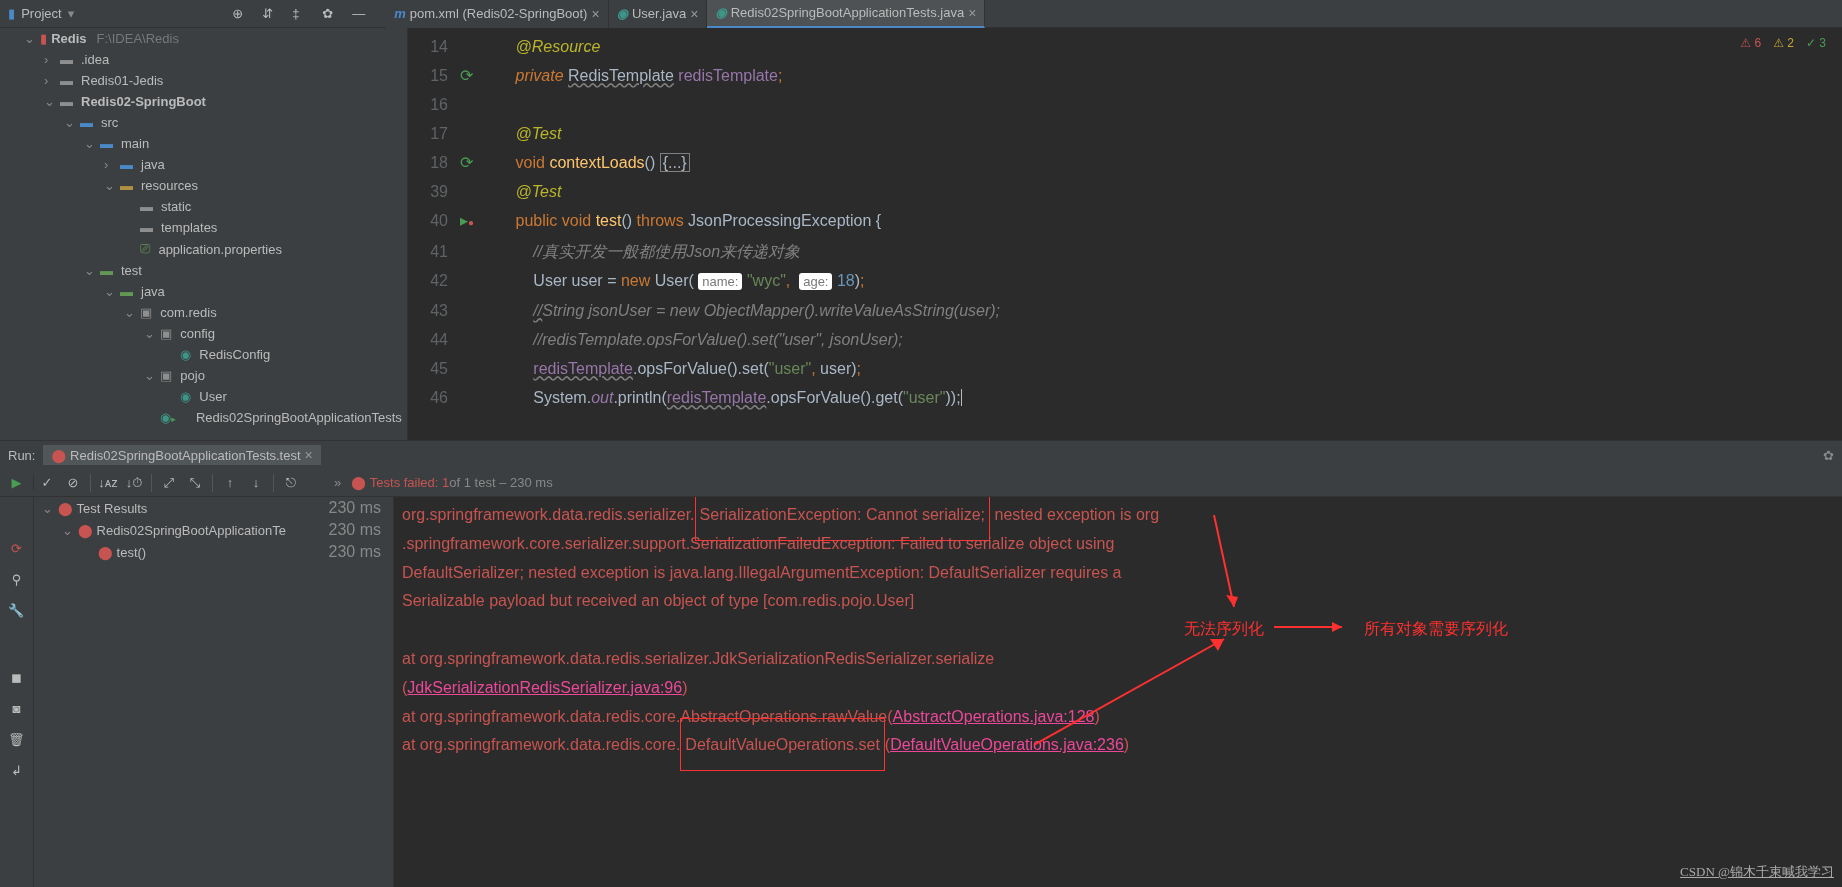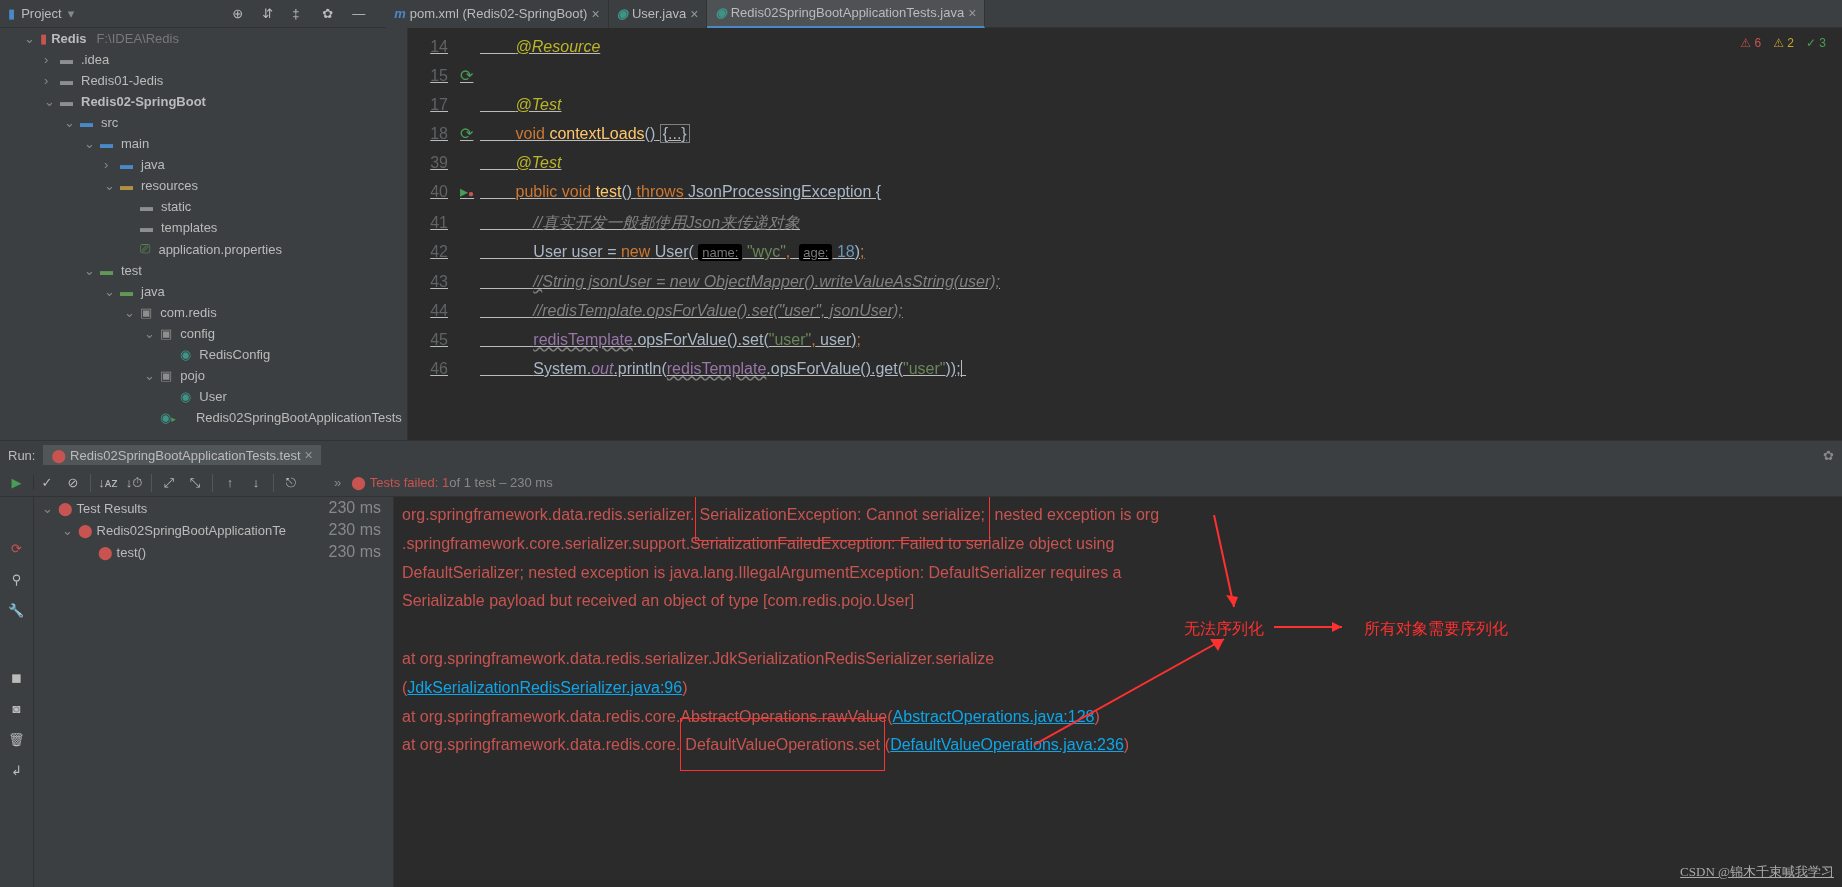--- a/index.html
+++ b/index.html
@@ -22,46 +22,46 @@
 .indent-5 { padding-left: 104px; }
 .indent-6 { padding-left: 124px; }
 .indent-7 { padding-left: 144px; }
 .indent-8 { padding-left: 164px; }
 .arrow { display: inline-block; width: 12px; color: #888; }
 .editor-area { flex: 1; background: #2b2b2b; position: relative; }
 .inspection-bar { position: absolute; top: 8px; right: 16px; display: flex; gap: 12px; font-size: 12px; }
 .insp-red { color: #c75450; }
 .insp-yellow { color: #c9a52f; }
 .insp-green { color: #499c54; }
-.code-line { display: flex; font-family: Consolas, "Courier New", monospace; font-size: 16px; line-height: 29px; text-decoration: underline; }
+.code-line { display: flex; font-family: Consolas, "Courier New", monospace; font-size: 16px; line-height: 29px; }
 .gutter { width: 52px; text-align: right; padding-right: 12px; color: #606366; user-select: none; }
 .gutter-icon { width: 20px; }
 .code-content { white-space: pre; }
 .kw-orange { color: #cc7832; }
 .kw-yellow { color: #ffc66d; }
 .kw-green { color: #6a8759; }
 .kw-purple { color: #9876aa; }
 .kw-blue { color: #6897bb; }
 .kw-comment { color: #808080; font-style: italic; }
 .kw-anno { color: #bbb529; font-style: italic; }
 .kw-white { color: #a9b7c6; }
 .underline-wavy { text-decoration: underline wavy #808080; }
-.param-hint { background: #000000; color: #787878; padding: 1px 4px; border-radius: 3px; font-size: 13px; }
+.param-hint { background: #ffffff; color: #787878; padding: 1px 4px; border-radius: 3px; font-size: 13px; }
 .hl-box { border: 1px solid #808080; padding: 0 2px; }
 .run-panel { height: 447px; background: #2b2b2b; border-top: 1px solid #323232; display: flex; flex-direction: column; }
 .run-header { display: flex; align-items: center; height: 28px; background: #3c3f41; padding: 0 8px; gap: 8px; }
 .run-tab { display: flex; align-items: center; background: #515658; padding: 2px 8px; gap: 4px; }
 .run-toolbar { display: flex; align-items: center; height: 28px; background: #3c3f41; border-bottom: 1px solid #323232; }
 .run-icon { width: 26px; text-align: center; cursor: pointer; }
 .run-body { display: flex; flex: 1; }
 .test-tree { width: 360px; background: #3c3f41; border-right: 1px solid #323232; }
 .test-row { display: flex; align-items: center; padding: 2px 4px; gap: 4px; }
 .test-timing { margin-left: auto; color: #888; padding-right: 8px; font-size: 16px; }
 .console { flex: 1; padding: 4px 8px; font-family: Consolas, monospace; font-size: 16px; color: #c75450; overflow: auto; line-height: 1.8; position: relative; }
-.console-link { color: #0ea5e9; text-decoration: underline; }
+.console-link { color: #ec4899; text-decoration: underline; }
 .red-box { border: 1px solid #ff3030; padding: 17px 4px; }
 .annotation-text { position: absolute; color: #ff3030; font-family: "SimSun", sans-serif; font-size: 16px; }
 .side-tool { width: 22px; background: #3c3f41; border-right: 1px solid #323232; display: flex; flex-direction: column; align-items: center; gap: 16px; padding-top: 44px; }
 .watermark { position: fixed; bottom: 6px; right: 8px; color: #aaa; font-size: 13px; font-family: "Microsoft YaHei"; z-index: 10; text-decoration: underline; }
 svg.arrow-annot { position: absolute; pointer-events: none; }
 </style>
 </head>
 <body>
 
 <div class="top-bar">
@@ -206,20 +206,26 @@
     </div>
     <div id="code-lines" style="padding-top:4px">
         <div class="code-line">
           <div class="gutter">14</div>
           <div class="gutter-icon"></div>
           <div class="code-content">        <span class="kw-anno">@Resource</span></div>
         </div>
         <div class="code-line">
           <div class="gutter">15</div>
           <div class="gutter-icon"><span style="color:#499c54">⟳</span></div>
+          <div class="code-content">        <span class="kw-orange" style="font-style:italic">private</span> <span class="kw-white underline-wavy">RedisTemplate</span> <span class="kw-purple">redisTemplate</span><span class="kw-orange">;</span></div>
+        </div>
+        <div class="code-line">
+          <div class="gutter">16</div>
+          <div class="gutter-icon"></div>
+          <div class="code-content">        </div>
         </div>
         <div class="code-line">
           <div class="gutter">17</div>
           <div class="gutter-icon"></div>
           <div class="code-content">        <span class="kw-anno">@Test</span></div>
         </div>
         <div class="code-line">
           <div class="gutter">18</div>
           <div class="gutter-icon"><span style="color:#499c54">⟳</span></div>
           <div class="code-content">        <span class="kw-orange">void</span> <span class="kw-yellow">contextLoads</span><span class="kw-white">()</span> <span class="kw-white hl-box">{...}</span></div>

